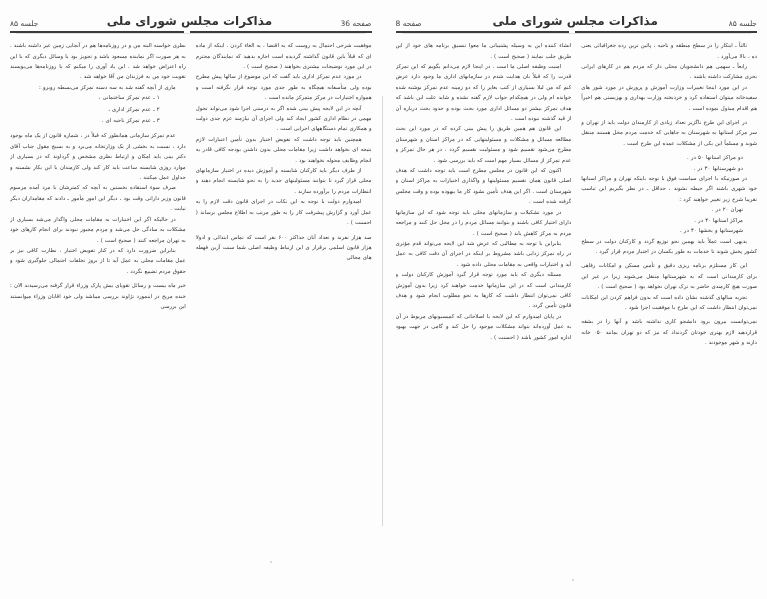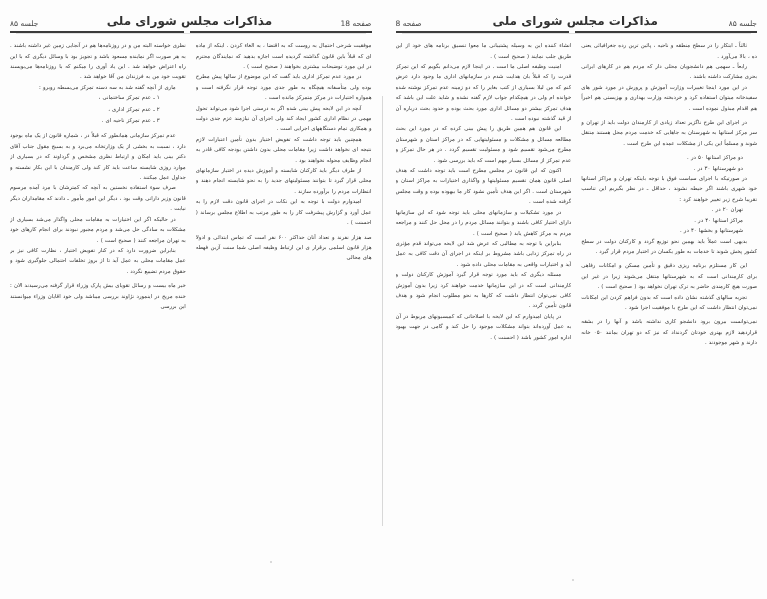--- a/index.html
+++ b/index.html
@@ -188,21 +188,21 @@
       </div>
 
     </div>
 
     <div class="speck speck-left"></div>
   </div>
 
   <div class="page page-right">
 
     <div class="pg-header">
-      <span class="hdr-side">صفحه 18</span>
+      <span class="hdr-side">صفحه 36</span>
       <span class="hdr-title">مذاکرات مجلس شورای ملی</span>
       <span class="hdr-side">جلسه ۸۵</span>
     </div>
     <div class="hdr-rule"></div>
     <div class="hdr-rule-shadow"></div>
 
     <div class="cols">
 
       <div class="col">
         <p>موفقیت شرحی احتمال به روست که به اقتضا ، به الغاء کردن . اینکه از ماده ای که قبلاً باین قانون گذاشته گردیده است اجازه بدهید که نمایندگان محترم در این مورد توضیحات بیشتری بخواهند ( صحیح است ) .</p>

